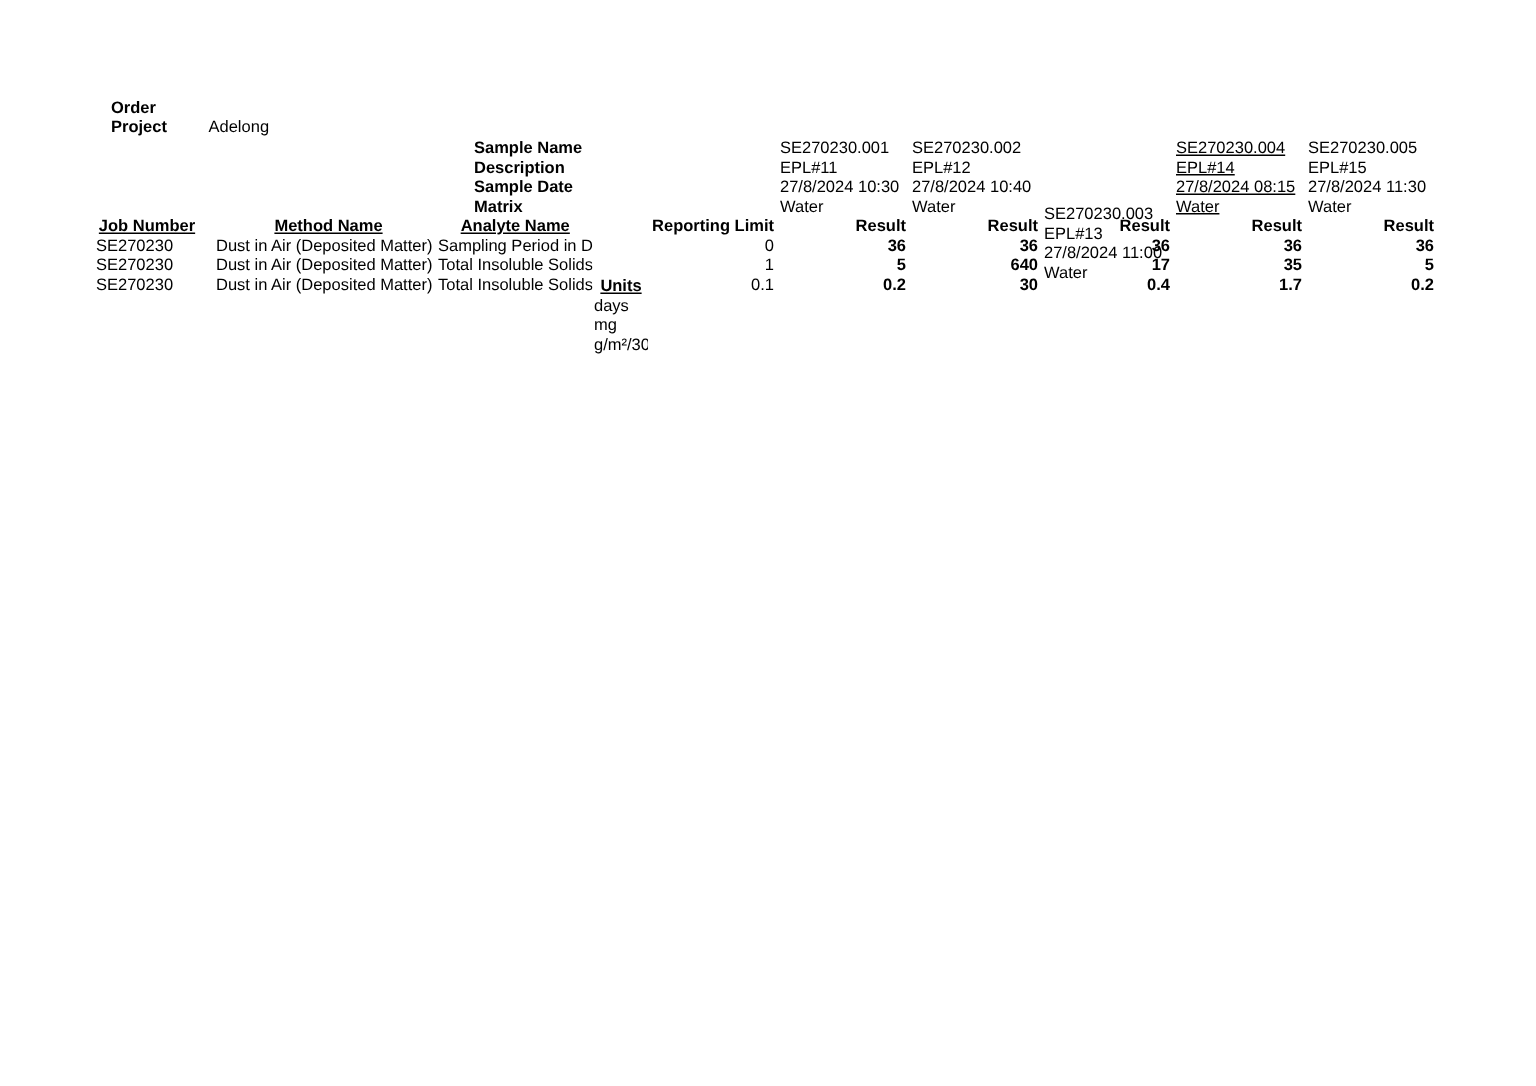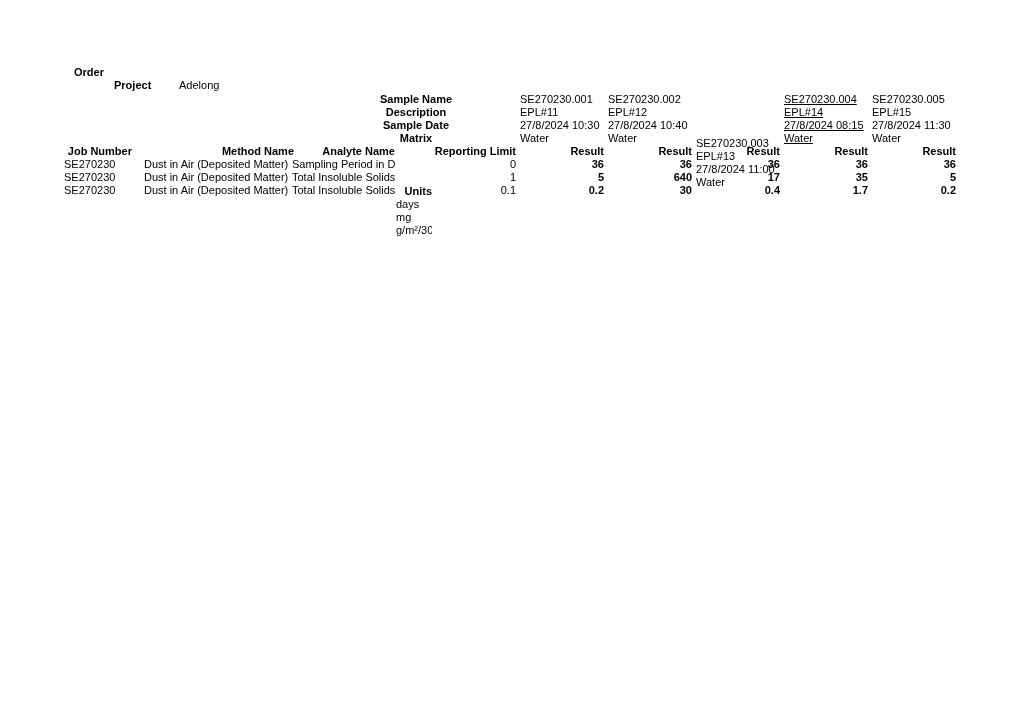--- a/index.html
+++ b/index.html
@@ -3,34 +3,34 @@
 <meta charset="utf-8">
 <style>
   html,body{margin:0;padding:0;}
   body{
     width:1024px;height:724px;background:#ffffff;color:#000000;
     font-family:"Liberation Sans", sans-serif;font-size:11px;
     position:relative;overflow:hidden;
   }
   .cell{position:absolute;height:13px;line-height:13px;white-space:nowrap;}
   .b{font-weight:bold;}
-  .ctr{text-align:right;}
+  .ctr{text-align:center;text-decoration:underline;}
   .clip{overflow:hidden;}
 
   
-  .y-order{top:66px;} .y-project{top:79px;margin-left:40px;}
+  .y-order{top:66px;} .y-project{top:79px;}
   .y-sname{top:93px;} .y-sdesc{top:106px;} .y-sdate{top:119px;} .y-smatrix{top:132px;}
   .y-thead{top:145px;} .y-row0{top:158px;} .y-row1{top:171px;} .y-row2{top:184px;}
 
   
   .c-hlabel{left:74px;width:70px;}
   .c-hvalue{left:139px;width:160px;}
 
   
-  .c-slabel{left:316px;width:200px;text-align:center;}
+  .c-slabel{left:316px;width:200px;text-align:left;}
   .c-s0{left:520px;width:87px;}
   .c-s1{left:608px;width:87px;}
   .c-s2{left:696px;width:87px;margin-top:44px;}
   .c-s3{left:784px;width:87px;text-decoration:underline;}
   .c-s4{left:872px;width:87px;}
 
   
   .c-job{left:64px;width:68px;}
   .c-method{left:144px;width:150px;}
   .c-analyte{left:292px;width:103px;}

